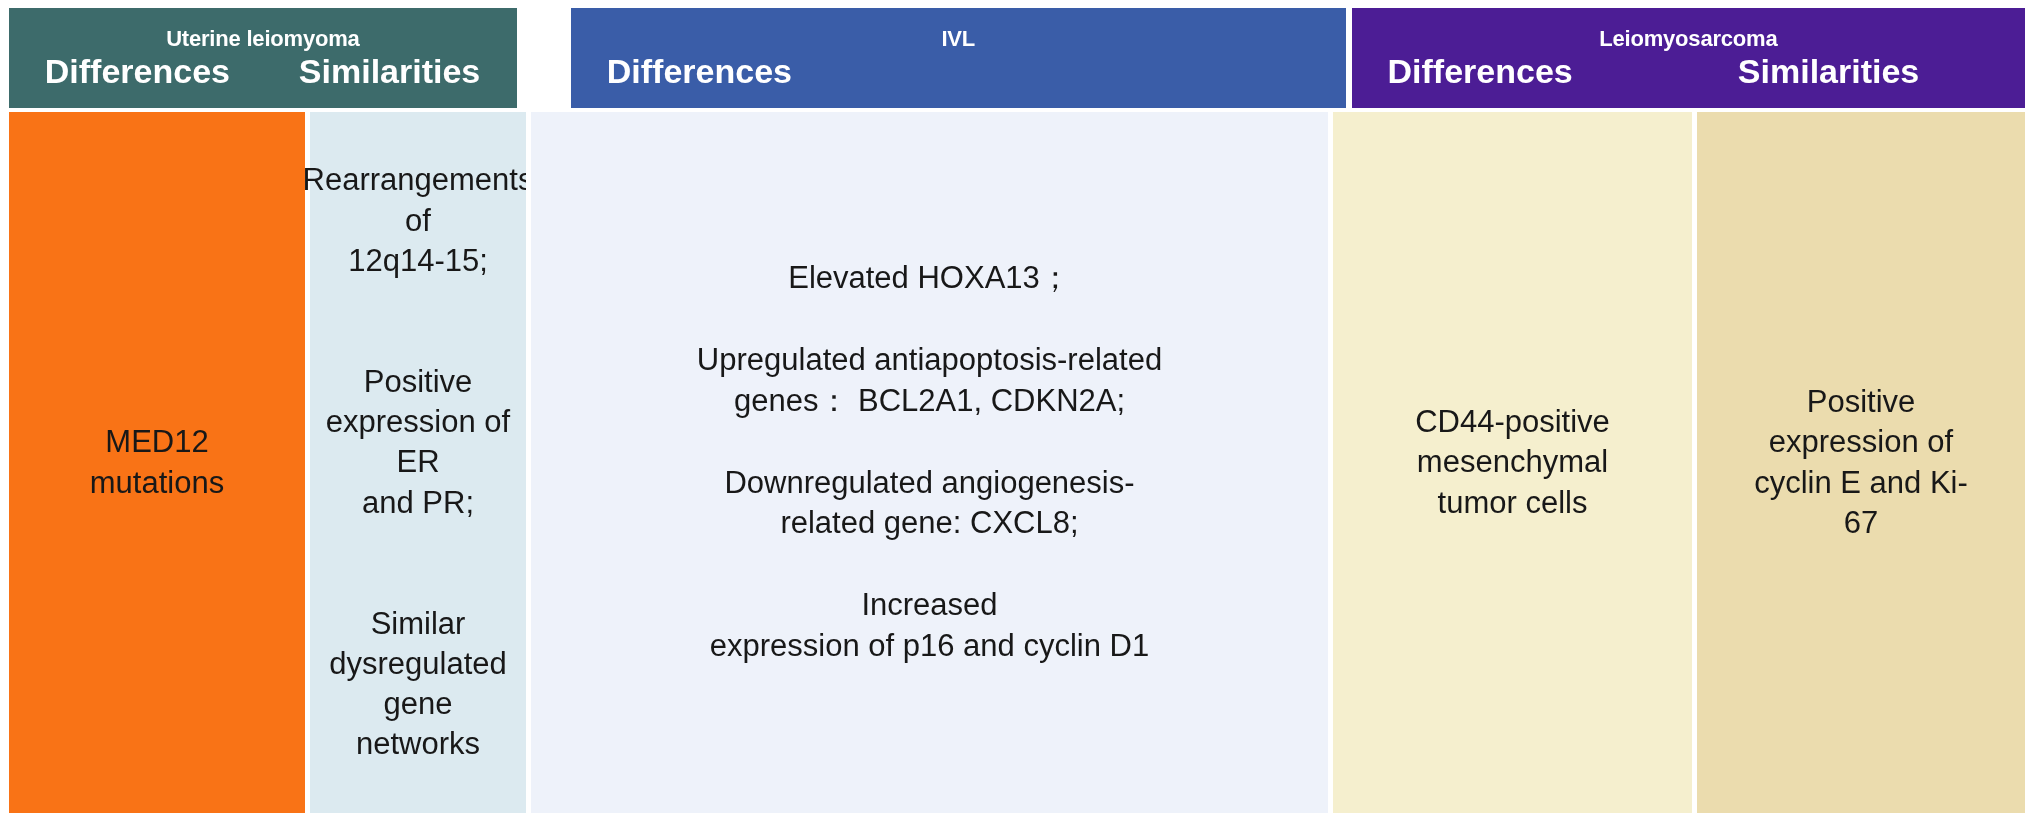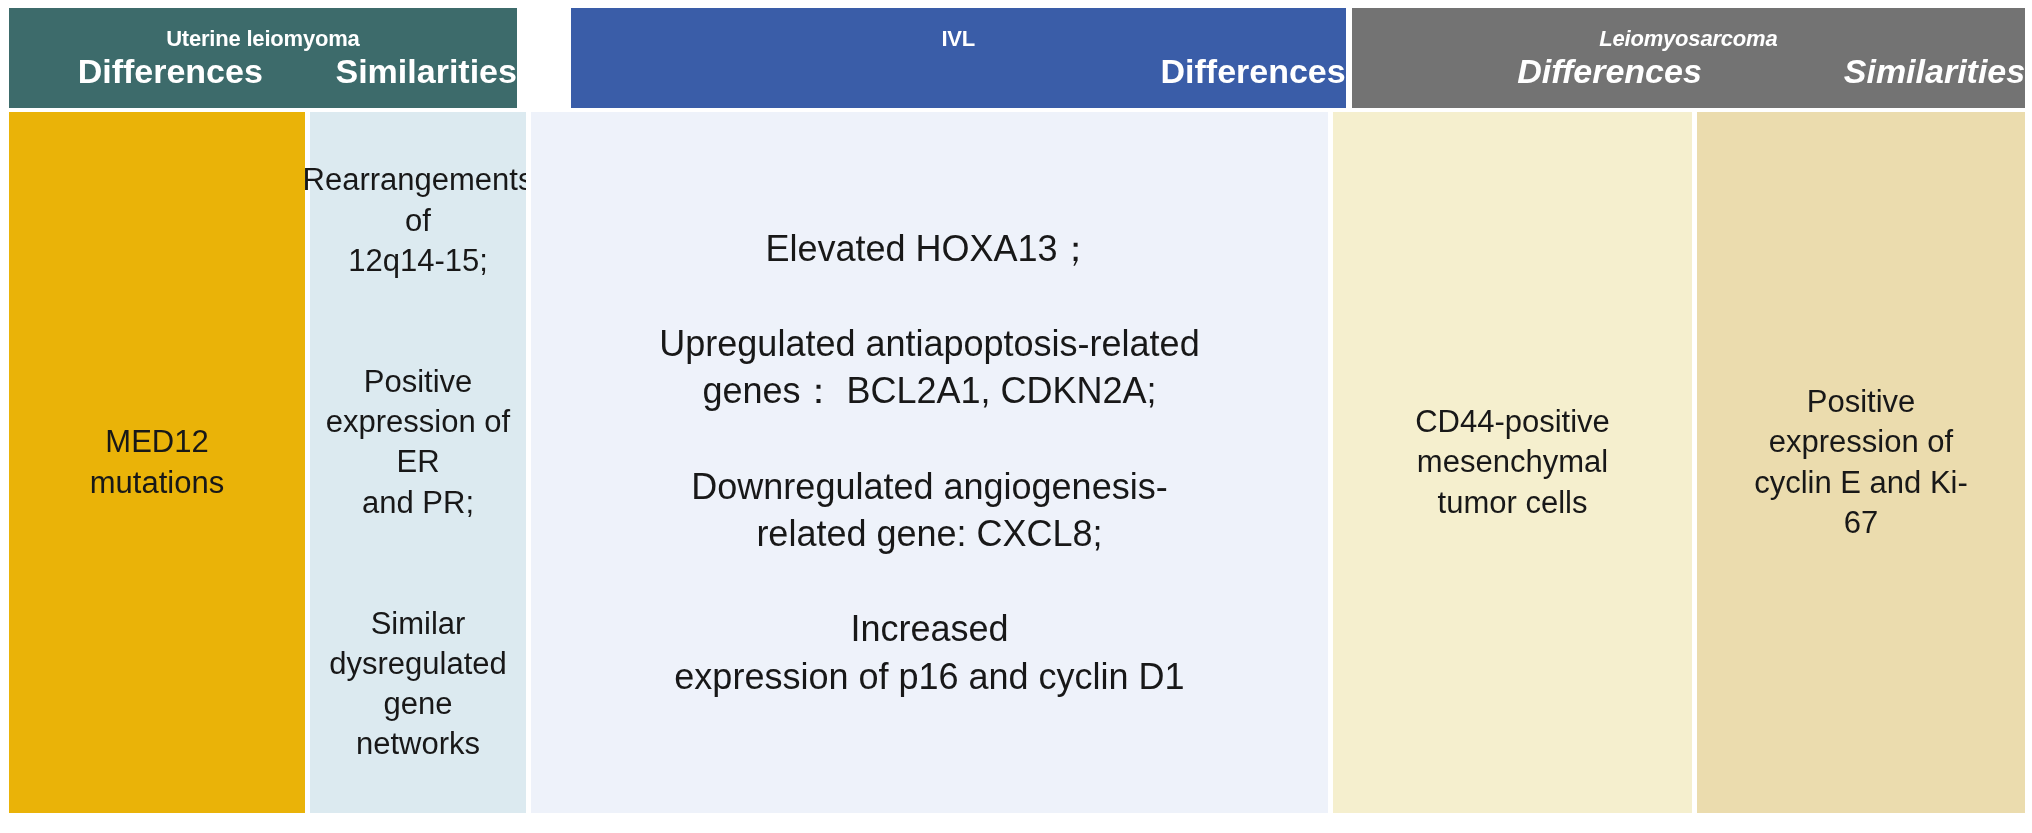--- a/index.html
+++ b/index.html
@@ -54,23 +54,24 @@
   .header-group .subrow {
     display: flex;
     width: 100%;
     margin-top: 2px;
   }
 
   .header-group .subcell {
     font-size: 34px;
     font-weight: bold;
     line-height: 1.08;
-    text-align: right;
+    text-align: left;
     white-space: nowrap;
     box-sizing: border-box;
+    padding-left: 36px;
   }
 
   
   .hgap-a { width: 9px; }
   .hgap-b { width: 6px; }
   .hgap-c { width: 6px; }
   .hgap-d { width: 7px; }
 
   
   .body-band {
@@ -93,21 +94,21 @@
 
   .cell-text {
     font-size: 31px;
     line-height: 1.30;
     color: #181818;
     text-align: center;
     white-space: pre-line;
   }
 
   .cell-text.wide {
-    font-size: 36px;
+    font-size: 31px;
     line-height: 1.32;
   }
 
   .vgap { width: 4px; background: #ffffff; }
 </style>
 </head>
 <body>
 
 <div id="figure">
 
@@ -127,36 +128,36 @@
 
     <div class="header-group" id="hg-ivl" style="width:796px;background:#3A5DA8;margin-left:48px;">
       <div class="group-title">IVL</div>
       <div class="subrow">
         <div class="subcell" style="width:100%;">Differences</div>
       </div>
     </div>
 
     <div class="hgap-c"></div>
 
-    <div class="header-group" id="hg-lms" style="width:692px;background:#737373;font-style:italic;">
+    <div class="header-group" id="hg-lms" style="width:692px;background:#4c1d95;">
       <div class="group-title">Leiomyosarcoma</div>
       <div class="subrow">
         <div class="subcell" style="width:52%;">Differences</div>
         <div class="subcell" style="width:48%;">Similarities</div>
       </div>
     </div>
 
     <div class="hgap-d"></div>
   </div>
 
   <div class="body-band">
 
     <div class="vgap" style="width:9px;"></div>
 
-    <div class="body-col" style="width:296px;background:#eab308;">
+    <div class="body-col" style="width:296px;background:#f97316;">
       <div class="cell-text">MED12
 mutations</div>
     </div>
 
     <div class="vgap" style="width:5px;"></div>
 
     <div class="body-col" style="width:216px;background:#DCEAF0;">
       <div class="cell-text">Rearrangements of
 12q14-15;
 

